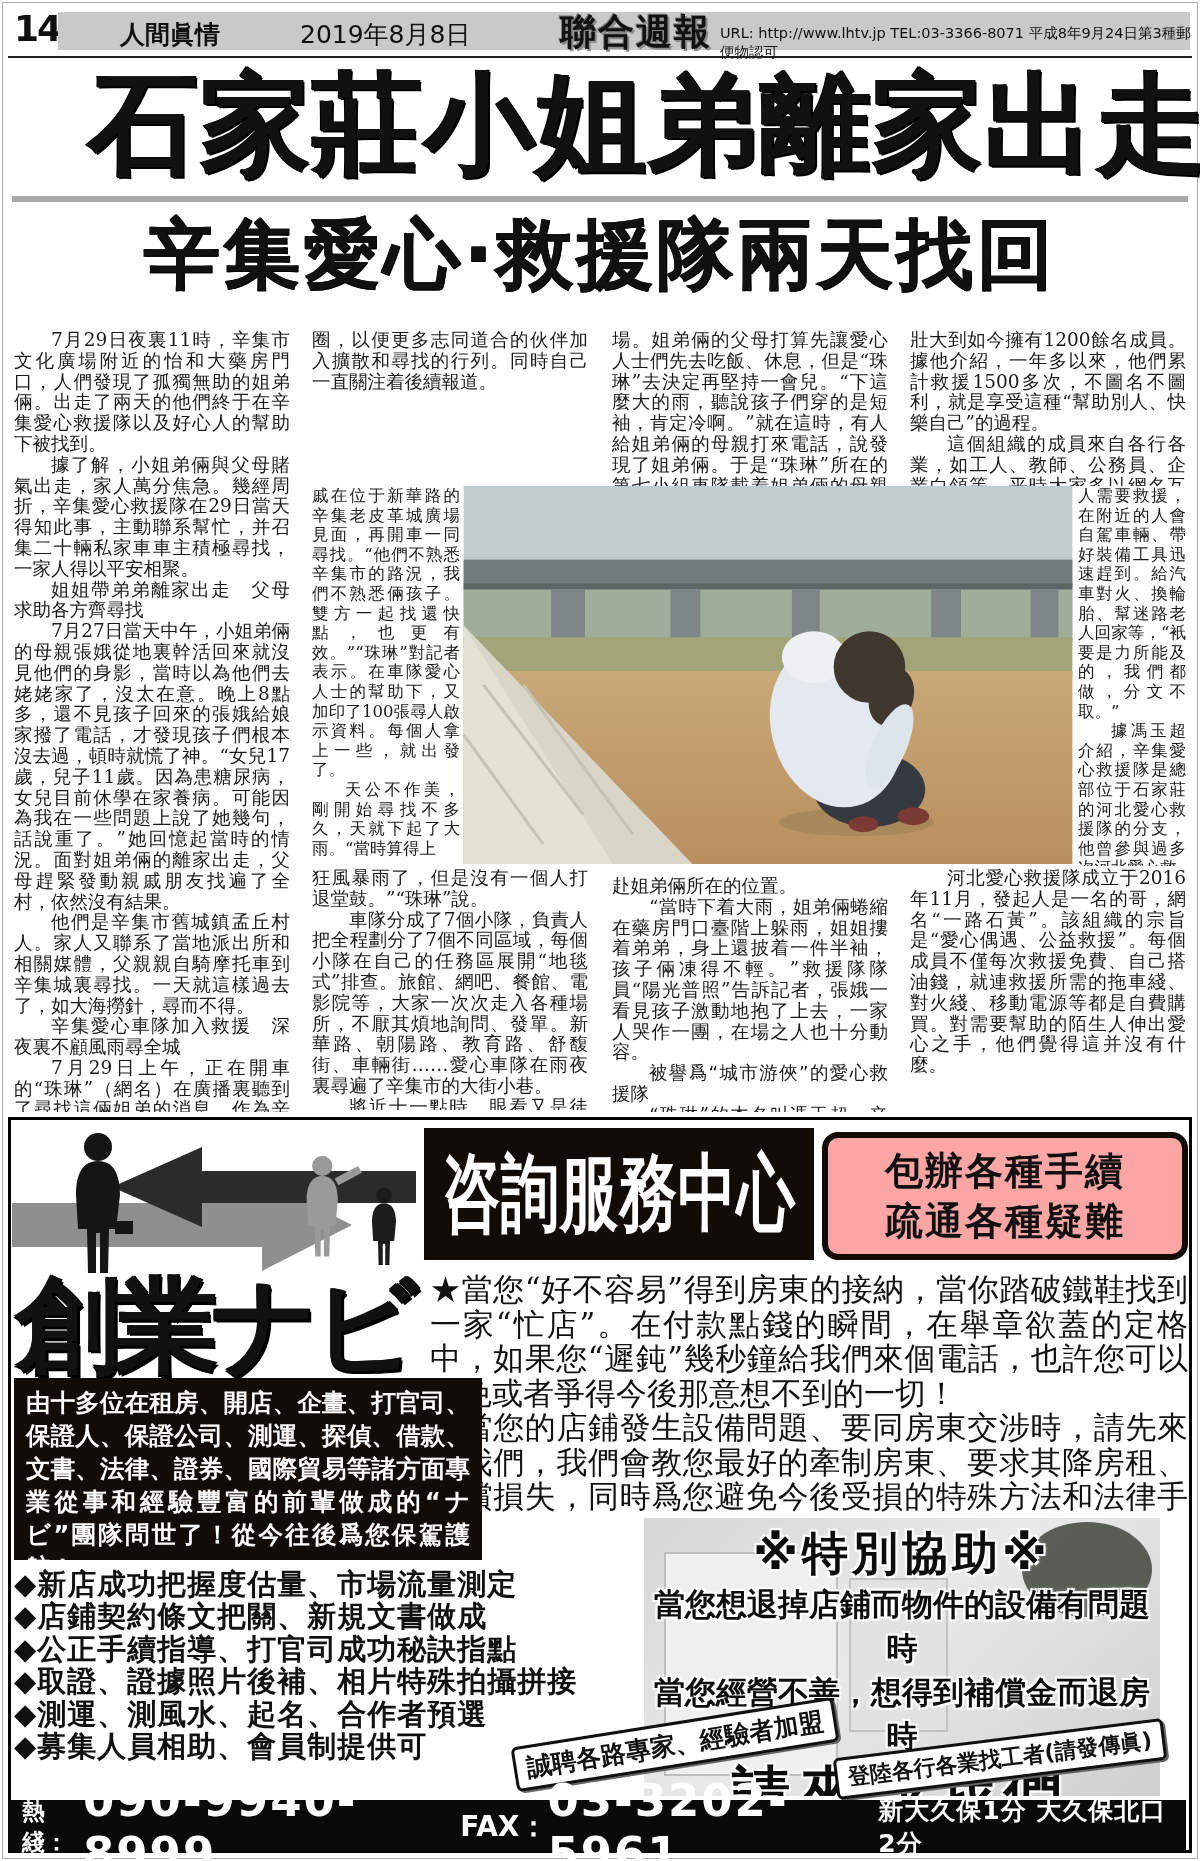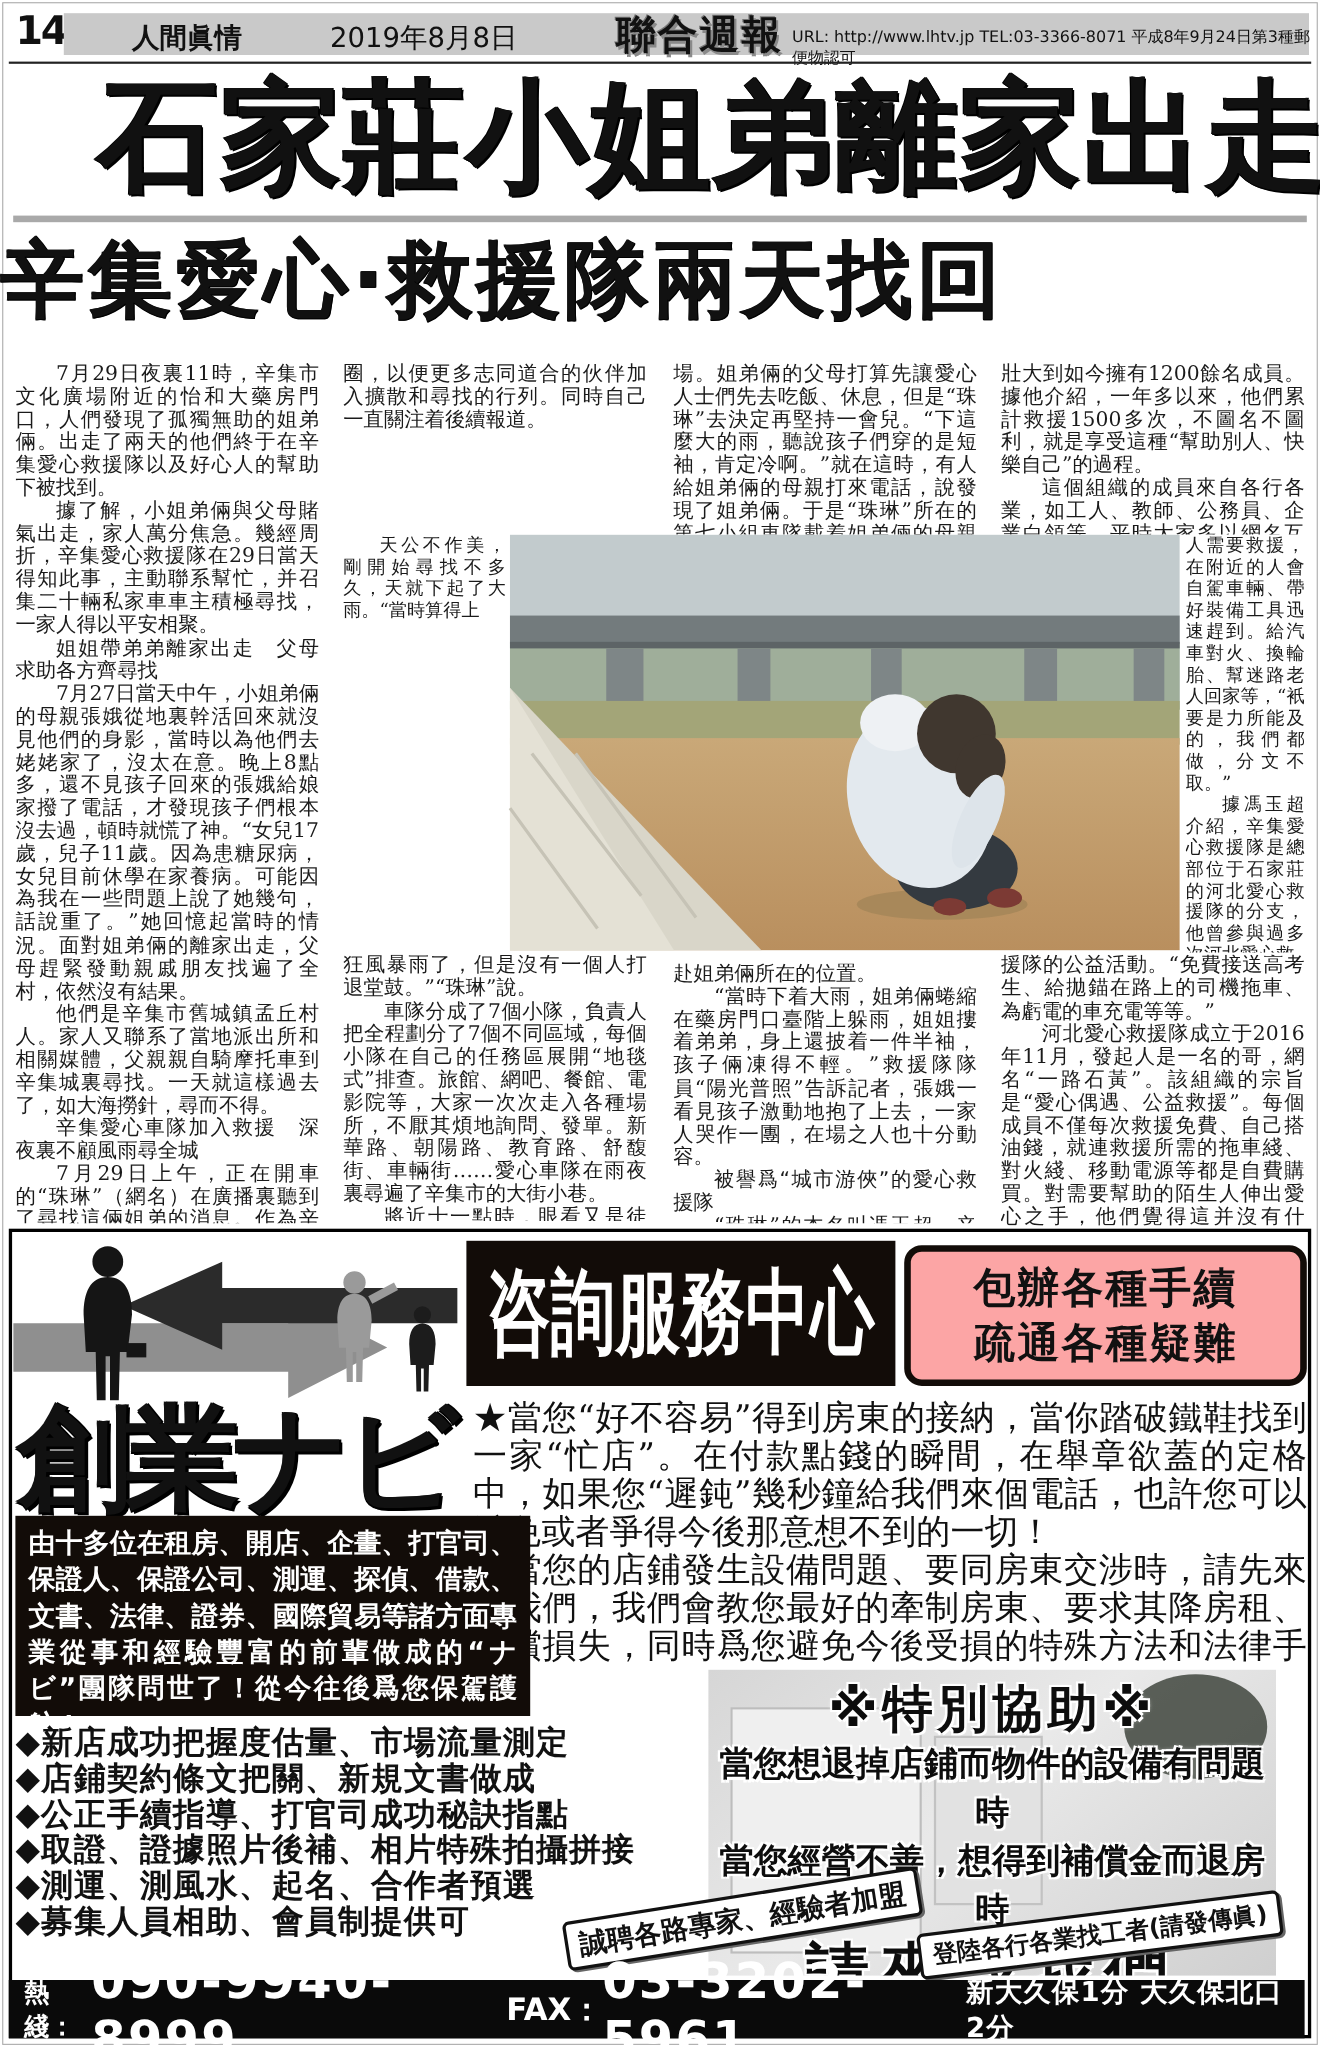--- a/index.html
+++ b/index.html
@@ -14,21 +14,21 @@
   .hdate{left:300px;top:18px;font-size:25px;}
   .masthead{left:560px;top:8px;font-size:36px;font-weight:900;letter-spacing:2px;
             text-shadow:2px 2px 0 #8a8a8a,-1px -1px 0 #777;}
   .hinfo{left:720px;top:24px;font-size:14.5px;letter-spacing:0;}
   .hrule{left:8px;top:56px;width:1184px;height:2px;background:#222;}
   
   .headline{left:0;top:60px;width:1200px;text-align:center;font-size:110px;line-height:128px;
             font-weight:900;letter-spacing:2px;
             text-shadow:1px 0 0 #000,-1px 0 0 #000,0 1px 0 #000,2px 2px 0 #000;padding-left:48px;}
   .divider{left:12px;top:196px;width:1176px;height:6px;background:#a9a9a9;}
-  .subheadline{left:0;top:208px;width:1200px;font-size:76px;line-height:92px;
+  .subheadline{left:0;top:208px;width:1200px;text-align:center;font-size:76px;line-height:92px;
             font-weight:900;letter-spacing:4px;
             text-shadow:1px 0 0 #000,0 1px 0 #000,1px 1px 0 #000;}
   
   .bodytext{font-family:"DejaVu Serif",serif;font-size:18.5px;line-height:20.8px;
             text-align:justify;color:#1a1a1a;overflow:hidden;}
   .bodytext p{margin:0;}
   .ind{text-indent:2em;}
   .cont{text-indent:0;}
   .sub{font-weight:normal;font-family:"DejaVu Sans",sans-serif;text-indent:2em;}
   .narrowtext{font-size:16.5px;line-height:19.6px;}
@@ -100,20 +100,21 @@
   <p class="ind">7月27日當天中午，小姐弟倆的母親張娥從地裏幹活回來就沒見他們的身影，當時以為他們去姥姥家了，沒太在意。晚上8點多，還不見孩子回來的張娥給娘家撥了電話，才發現孩子們根本沒去過，頓時就慌了神。“女兒17歲，兒子11歲。因為患糖尿病，女兒目前休學在家養病。可能因為我在一些問題上說了她幾句，話說重了。”她回憶起當時的情況。面對姐弟倆的離家出走，父母趕緊發動親戚朋友找遍了全村，依然沒有結果。</p>
   <p class="ind">他們是辛集市舊城鎮孟丘村人。家人又聯系了當地派出所和相關媒體，父親親自騎摩托車到辛集城裏尋找。一天就這樣過去了，如大海撈針，尋而不得。</p>
   <p class="sub">辛集愛心車隊加入救援　深夜裏不顧風雨尋全城</p>
   <p class="ind">7月29日上午，正在開車的“珠琳”（網名）在廣播裏聽到了尋找這倆姐弟的消息。作為辛集愛心車隊創建人之一，他很快把這件事傳到了QQ群和朋友</p>
 </div>
 
 <div class="abs bodytext" style="left:312px;top:330px;width:276px;height:156px;">
   <p class="cont">圈，以便更多志同道合的伙伴加入擴散和尋找的行列。同時自己一直關注着後續報道。</p>
 </div>
 <div class="abs bodytext narrowtext" style="left:312px;top:486px;width:148px;height:380px;">
+  <p class="cont">戚在位于新華路的辛集老皮革城廣場見面，再開車一同尋找。“他們不熟悉辛集市的路況，我們不熟悉倆孩子。雙方一起找還快點，也更有效。”“珠琳”對記者表示。在車隊愛心人士的幫助下，又加印了100張尋人啟示資料。每個人拿上一些，就出發了。</p>
   <p class="ind">天公不作美，剛開始尋找不多久，天就下起了大雨。“當時算得上</p>
 </div>
 <div class="abs bodytext" style="left:312px;top:868px;width:276px;height:242px;">
   <p class="cont">狂風暴雨了，但是沒有一個人打退堂鼓。”“珠琳”說。</p>
   <p class="ind">車隊分成了7個小隊，負責人把全程劃分了7個不同區域，每個小隊在自己的任務區展開“地毯式”排查。旅館、網吧、餐館、電影院等，大家一次次走入各種場所，不厭其煩地詢問、發單。新華路、朝陽路、教育路、舒馥街、車輛街……愛心車隊在雨夜裏尋遍了辛集市的大街小巷。</p>
   <p class="ind">將近十一點時，眼看又是徒勞一</p>
 </div>
 
 <div class="abs bodytext" style="left:612px;top:330px;width:276px;height:156px;">
   <p class="cont">場。姐弟倆的父母打算先讓愛心人士們先去吃飯、休息，但是“珠琳”去決定再堅持一會兒。“下這麼大的雨，聽說孩子們穿的是短袖，肯定冷啊。”就在這時，有人給姐弟倆的母親打來電話，說發現了姐弟倆。于是“珠琳”所在的第七小組車隊載着姐弟倆的母親張娥奔</p>
@@ -127,21 +128,20 @@
 
 <div class="abs bodytext" style="left:910px;top:330px;width:276px;height:156px;">
   <p class="cont">壯大到如今擁有1200餘名成員。據他介紹，一年多以來，他們累計救援1500多次，不圖名不圖利，就是享受這種“幫助別人、快樂自己”的過程。</p>
   <p class="ind">這個組織的成員來自各行各業，如工人、教師、公務員、企業白領等，平時大家多以網名互稱。一旦群裏出現有</p>
 </div>
 <div class="abs bodytext narrowtext" style="left:1078px;top:486px;width:108px;height:380px;">
   <p class="cont">人需要救援，在附近的人會自駕車輛、帶好裝備工具迅速趕到。給汽車對火、換輪胎、幫迷路老人回家等，“衹要是力所能及的，我們都做，分文不取。”</p>
   <p class="ind">據馮玉超介紹，辛集愛心救援隊是總部位于石家莊的河北愛心救援隊的分支，他曾參與過多次河北愛心救</p>
 </div>
 <div class="abs bodytext" style="left:910px;top:868px;width:276px;height:246px;">
-  <p class="cont">援隊的公益活動。“免費接送高考生、給拋錨在路上的司機拖車、為虧電的車充電等等。”</p>
   <p class="ind">河北愛心救援隊成立于2016年11月，發起人是一名的哥，網名“一路石黃”。該組織的宗旨是“愛心偶遇、公益救援”。每個成員不僅每次救援免費、自己搭油錢，就連救援所需的拖車綫、對火綫、移動電源等都是自費購買。對需要幫助的陌生人伸出愛心之手，他們覺得這并沒有什麼。</p>
 </div>
 
 <svg class="abs photo" viewBox="0 0 612 380">
   <defs>
     <linearGradient id="dirt" x1="0" y1="0" x2="0" y2="1">
       <stop offset="0" stop-color="#c9a878"></stop>
         <stop offset="1" stop-color="#b98f5e"></stop>
     </linearGradient>
   </defs>

